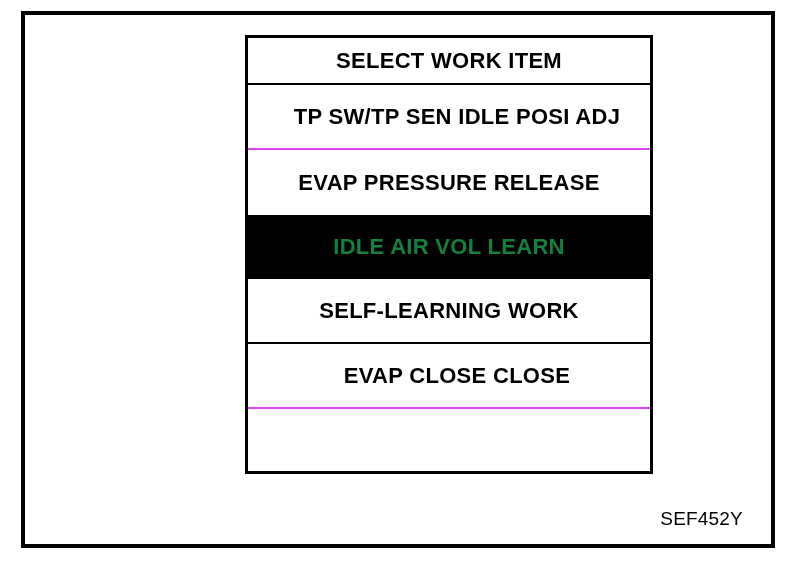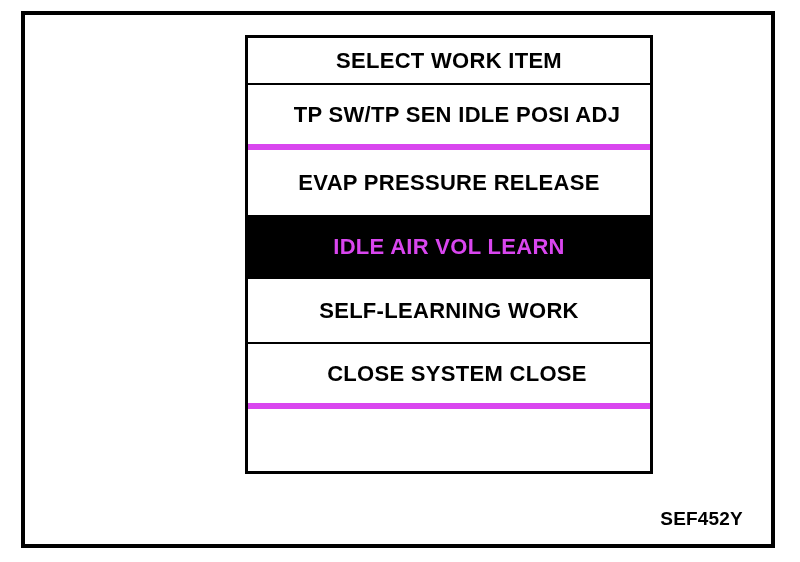--- a/index.html
+++ b/index.html
@@ -61,51 +61,51 @@
     letter-spacing: 0.3px;
     white-space: nowrap;
   }
 
   .menu-row.header-row {
     height: 47px;
     border-bottom: 2px solid #000000;
   }
 
   .menu-row.divided {
-    border-bottom: 6px solid #d946ef;
+    border-bottom: 2px solid #d946ef;
     padding-left: 16px;
   }
 
   .menu-row.last-row {
     border-bottom: none;
     height: 64px;
   }
 
   
   .menu-row.selected {
     background: #000000;
-    color: #d946ef;
+    color: #15803d;
     border-bottom: none;
     margin-left: -3px;
     margin-right: -3px;
     padding-left: 3px;
     padding-right: 3px;
     height: 64px;
   }
 
   .menu-row.after-selected {
     border-bottom: 2px solid #000000;
   }
 
   #caption {
     position: absolute;
     right: 28px;
     bottom: 14px;
     font-size: 19px;
-    font-weight: bold;
+    font-weight: normal;
     color: #000000;
     letter-spacing: 0.2px;
     white-space: nowrap;
     text-align: right;
   }
 </style>
 </head>
 <body>
 
 <div id="figure">
@@ -128,21 +128,21 @@
 
       <div class="menu-row selected">
         <span>IDLE AIR VOL LEARN</span>
       </div>
 
       <div class="menu-row after-selected">
         <span>SELF-LEARNING WORK</span>
       </div>
 
       <div class="menu-row divided">
-        <span>CLOSE SYSTEM CLOSE</span>
+        <span>EVAP CLOSE CLOSE</span>
       </div>
 
 
     </div>
 
     <div id="caption">SEF452Y</div>
 
   </div>
 
 </div>

